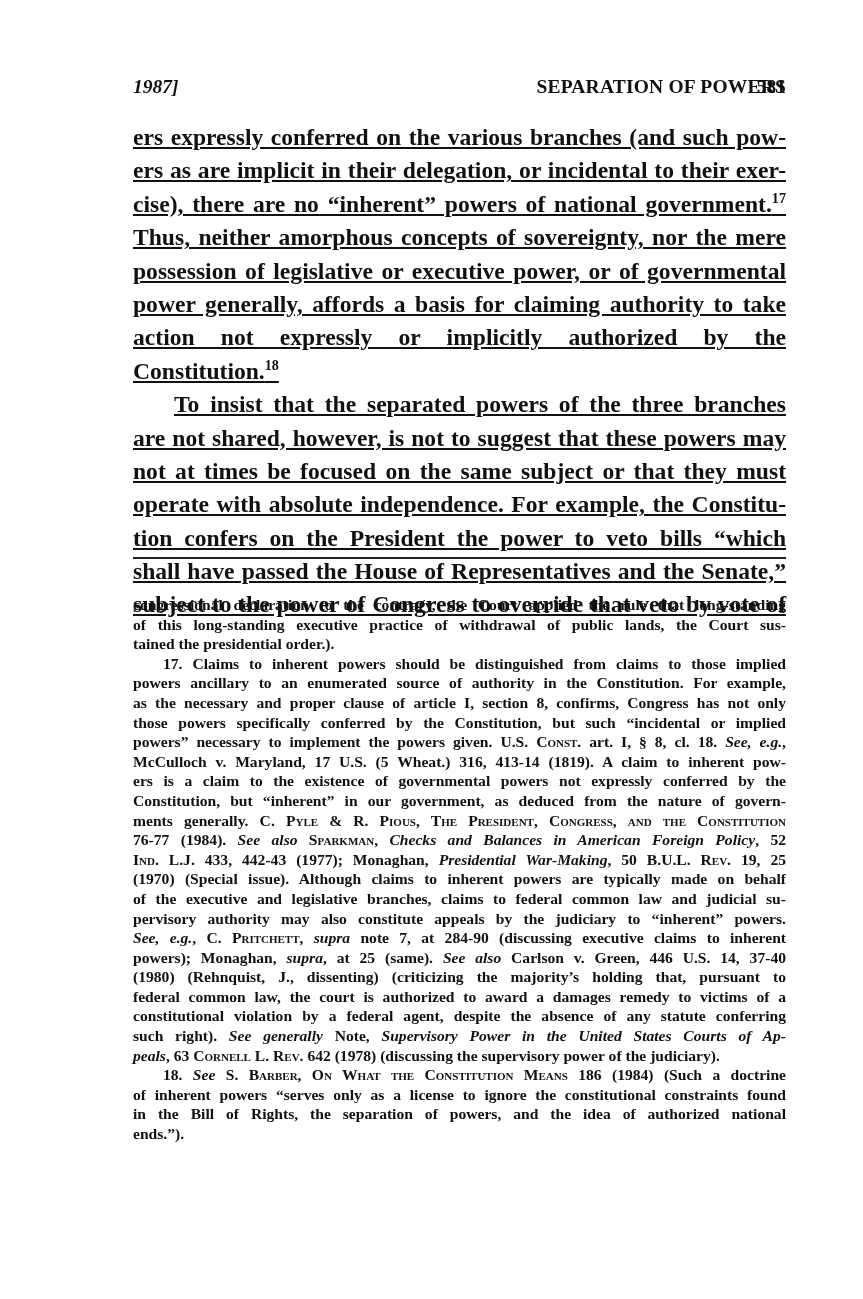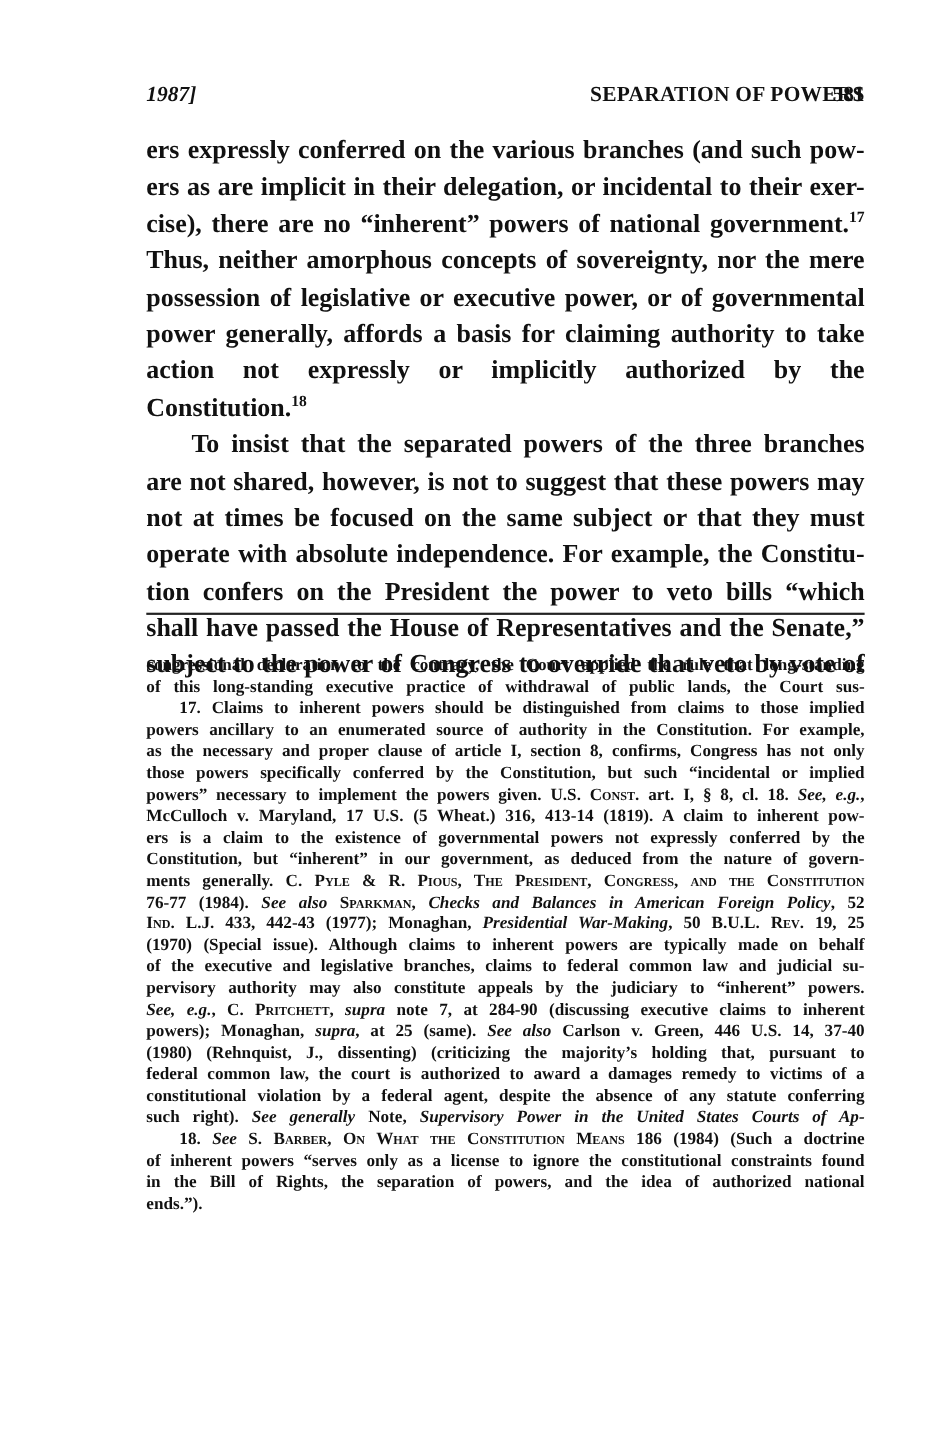--- a/index.html
+++ b/index.html
@@ -11,21 +11,21 @@
   }
   .running-head .year { position: absolute; left: 0; top: 0; font-weight: bold; font-style: italic; }
   .running-head .title { position: absolute; left: 0; width: 653px; text-align: right; top: 0; font-weight: bold; letter-spacing: 0.2px; }
   .running-head .pageno { position: absolute; right: 0; top: 0; font-weight: bold; }
 
   .body-text {
     position: absolute; top: 121px; left: 0; width: 653px;
     font-family: "Liberation Serif", serif; font-size: 23.6px; line-height: 33.4px;
     font-weight: bold;
   }
-  .body-text .line { display: block; text-align: justify; text-align-last: justify; white-space: nowrap; height: 33.4px; }
+  .body-text .line { display: block; text-align: justify; text-align-last: justify; white-space: nowrap; height: 33.4px; text-decoration: underline; }
   .body-text .line.last { text-align-last: left; }
   .body-text .line.indent { padding-left: 41px; }
   sup { font-size: 60%; line-height: 0; vertical-align: super; }
 
   .fn-rule { position: absolute; top: 557px; left: 0; width: 653px; height: 0; border-top: 2px solid #222; }
 
   .footnotes {
     position: absolute; top: 570px; left: 0; width: 653px;
     font-family: "Liberation Serif", serif; font-size: 15.6px; line-height: 19.6px;
     font-weight: bold;
@@ -65,20 +65,21 @@
     <span class="line">shall have passed the House of Representatives and the Senate,”</span>
     <span class="line">subject to the power of Congress to override that veto by vote of</span>
   </div>
 
   <div class="fn-rule"></div>
 
   <div class="footnotes">
 
     <span class="line">congressional declaration to the contrary, the Court applied the rule that long-standing</span>
     <span class="line">of this long-standing executive practice of withdrawal of public lands, the Court sus-</span>
+    <span class="line last">tained the presidential order.).</span>
 
     <span class="line indent"><span>17.</span> <span>Claims to inherent powers should be distinguished from claims to those implied</span></span>
     <span class="line">powers ancillary to an enumerated source of authority in the Constitution. For example,</span>
     <span class="line">as the necessary and proper clause of article I, section 8, confirms, Congress has not only</span>
     <span class="line">those powers specifically conferred by the Constitution, but such “incidental or implied</span>
     <span class="line"><span>powers” necessary to implement the powers given. U.S. </span><span class="sc">Const.</span><span> art. I, § 8, cl. 18. </span><i>See, e.g.</i><span>,</span></span>
     <span class="line">McCulloch v. Maryland, 17 U.S. (5 Wheat.) 316, 413-14 (1819). A claim to inherent pow-</span>
     <span class="line">ers is a claim to the existence of governmental powers not expressly conferred by the</span>
     <span class="line">Constitution, but “inherent” in our government, as deduced from the nature of govern-</span>
     <span class="line"><span>ments generally. C. </span><span class="sc">Pyle &amp; R. Pious, The President, Congress, and the Constitution</span></span>
@@ -86,20 +87,21 @@
     <span class="line"><span class="sc">Ind. L.J.</span><span> 433, 442-43 (1977); Monaghan, </span><i>Presidential War-Making</i><span>, 50 B.U.L. </span><span class="sc">Rev.</span><span> 19, 25</span></span>
     <span class="line">(1970) (Special issue). Although claims to inherent powers are typically made on behalf</span>
     <span class="line">of the executive and legislative branches, claims to federal common law and judicial su-</span>
     <span class="line">pervisory authority may also constitute appeals by the judiciary to “inherent” powers.</span>
     <span class="line"><i>See, e.g.</i><span>, C. </span><span class="sc">Pritchett</span><span>, </span><i>supra</i><span> note 7, at 284-90 (discussing executive claims to inherent</span></span>
     <span class="line"><span>powers); Monaghan, </span><i>supra</i><span>, at 25 (same). </span><i>See also</i><span> Carlson v. Green, 446 U.S. 14, 37-40</span></span>
     <span class="line">(1980) (Rehnquist, J., dissenting) (criticizing the majority’s holding that, pursuant to</span>
     <span class="line">federal common law, the court is authorized to award a damages remedy to victims of a</span>
     <span class="line">constitutional violation by a federal agent, despite the absence of any statute conferring</span>
     <span class="line"><span>such right). </span><i>See generally</i><span> Note, </span><i>Supervisory Power in the United States Courts of Ap-</i></span>
+    <span class="line last"><i>peals</i><span>, 63 </span><span class="sc">Cornell L. Rev.</span><span> 642 (1978) (discussing the supervisory power of the judiciary).</span></span>
 
     <span class="line indent"><span>18.</span> <i>See</i><span> S. </span><span class="sc">Barber, On What the Constitution Means</span><span> 186 (1984) (Such a doctrine</span></span>
     <span class="line">of inherent powers “serves only as a license to ignore the constitutional constraints found</span>
     <span class="line">in the Bill of Rights, the separation of powers, and the idea of authorized national</span>
     <span class="line last">ends.”).</span>
   </div>
 
 </div>
 
 </body></html>

